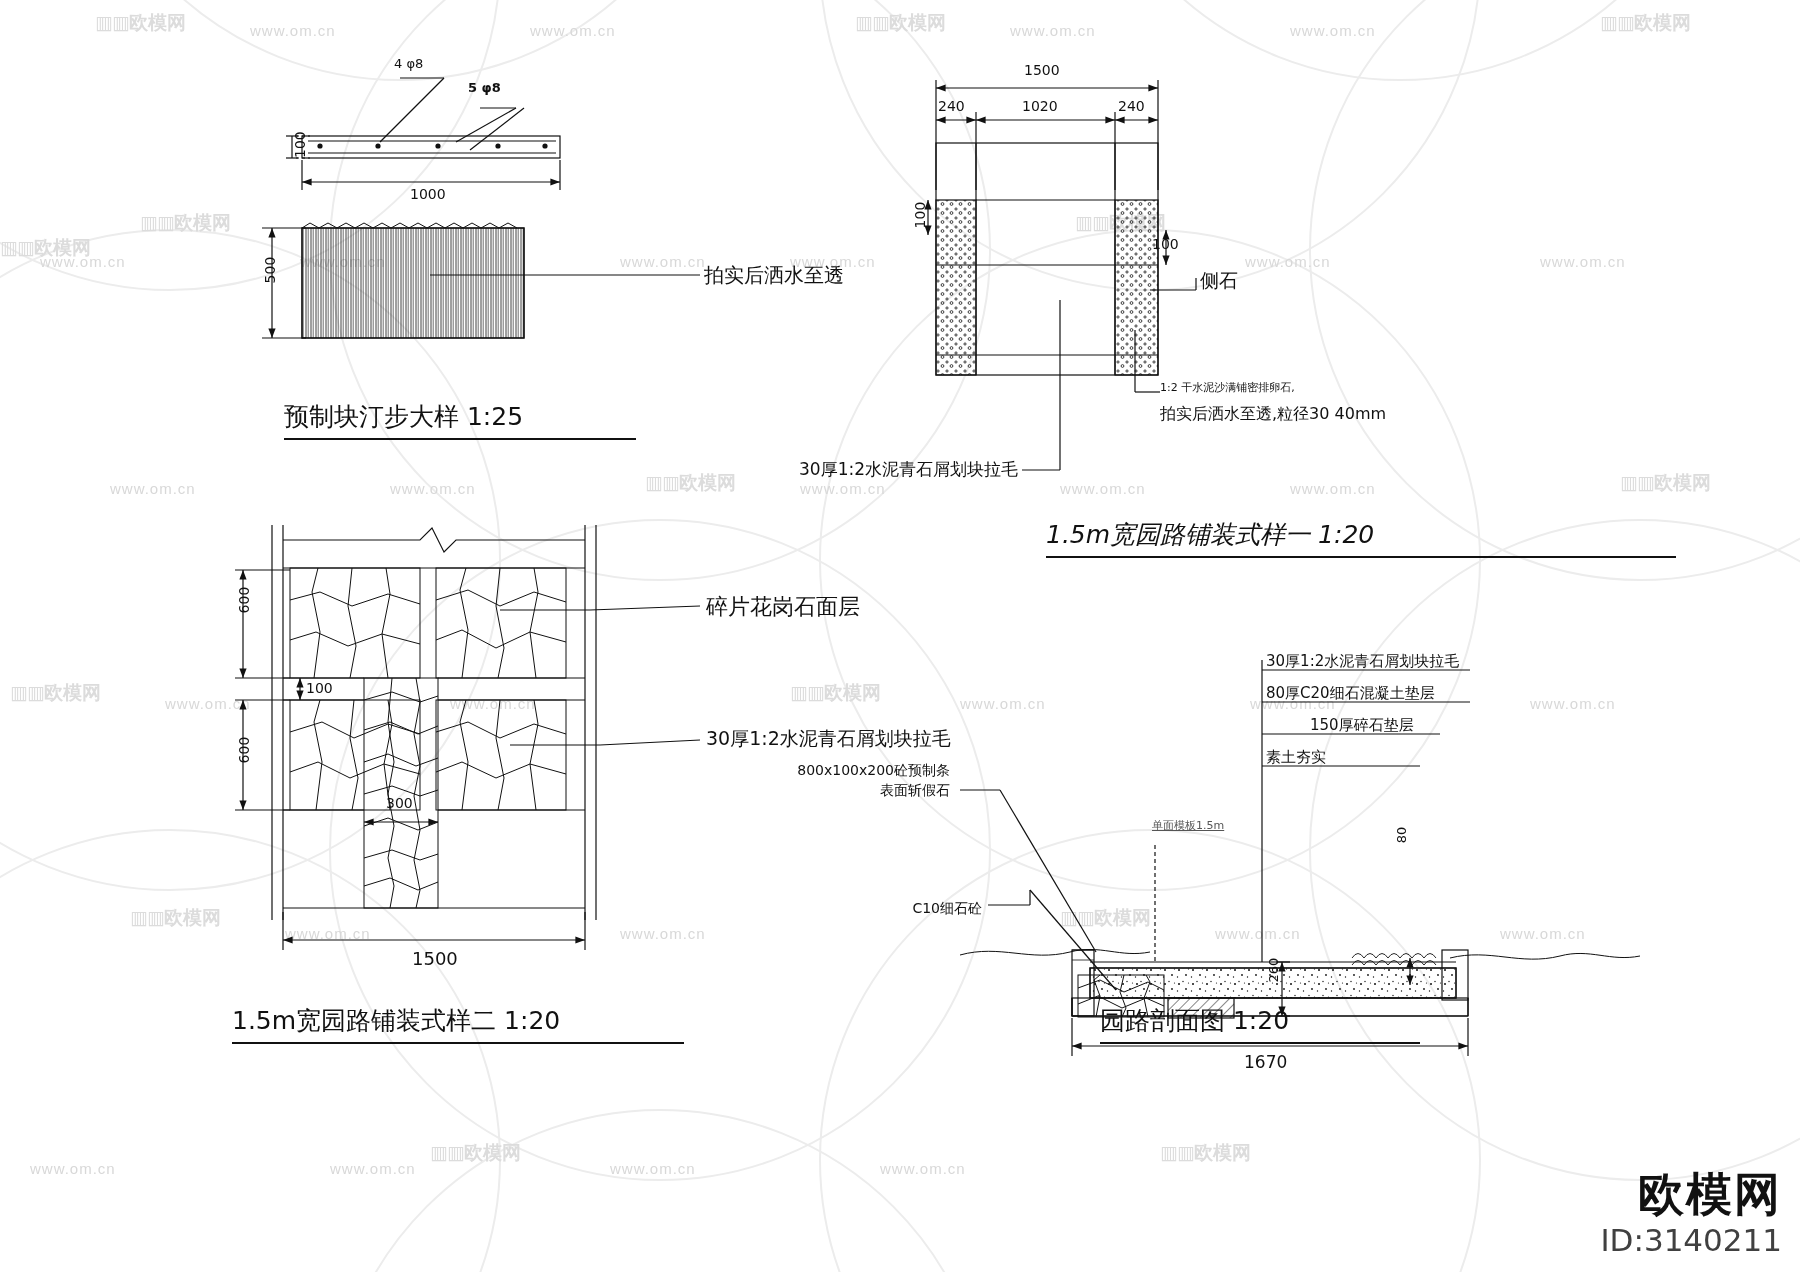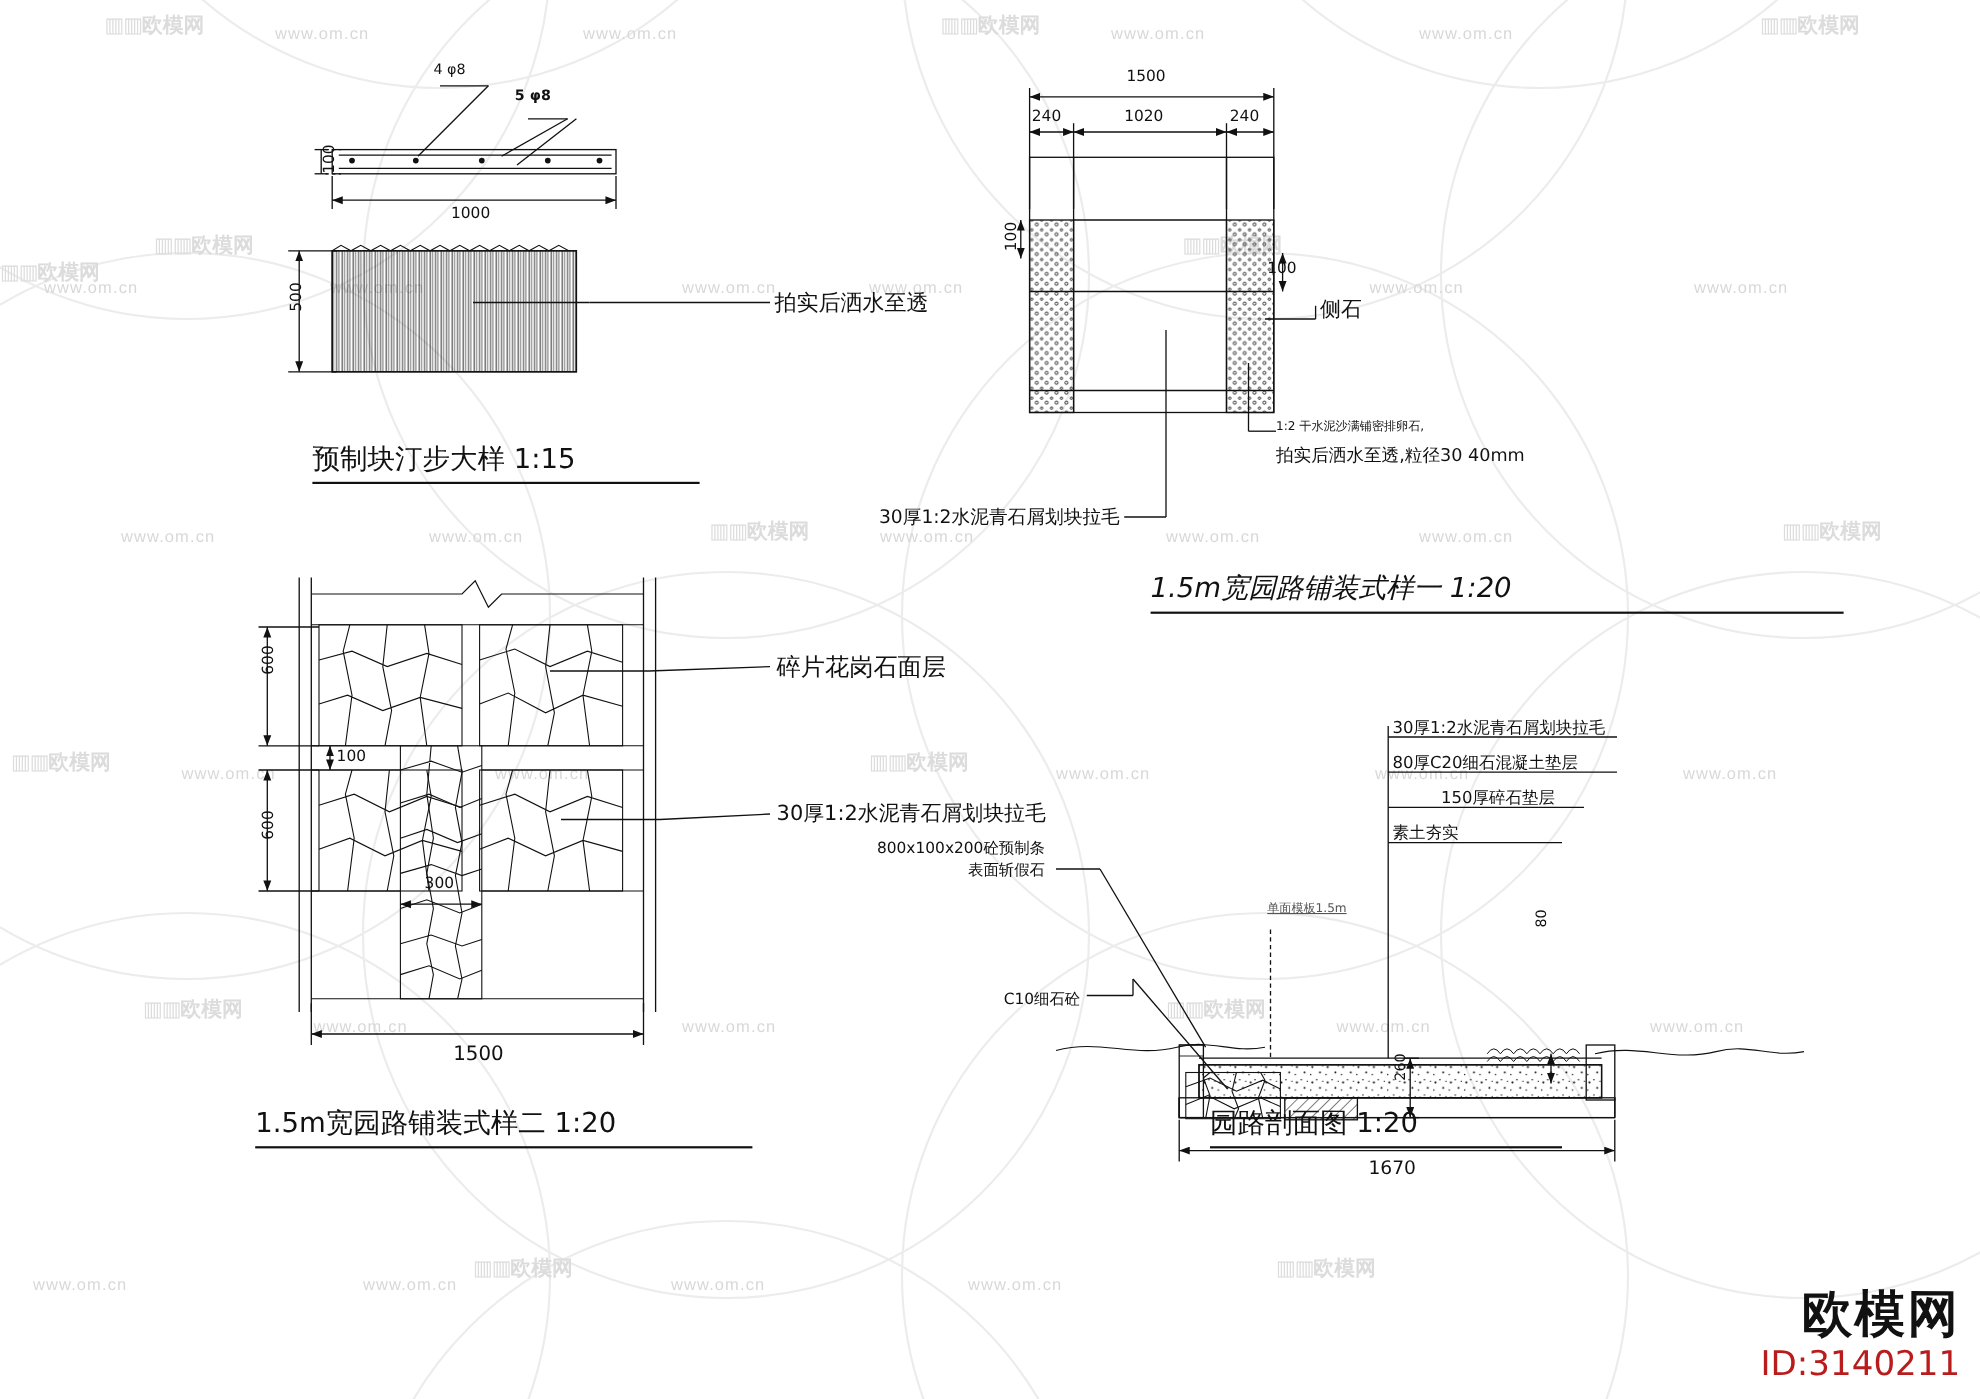--- a/index.html
+++ b/index.html
@@ -27,21 +27,21 @@
   .lbl.sm{font-size:13px;}
   .lbl.xs{font-size:11px;}
   .dim{position:absolute;font-size:14px;white-space:nowrap;color:#111;
        font-family:"DejaVu Sans", sans-serif;}
   .dim.vert{transform:rotate(-90deg);transform-origin:left top;}
 
   
   #badge{position:absolute;right:18px;bottom:14px;text-align:right;}
   #badge .logo{font-size:46px;font-weight:bold;color:#111;letter-spacing:2px;
                font-family:"DejaVu Sans", sans-serif;line-height:1.05;}
-  #badge .idline{font-size:31px;color:#b91c1c;font-family:"DejaVu Sans", sans-serif;margin-top:4px;text-align:right;}
+  #badge .idline{font-size:31px;color:#404040;font-family:"DejaVu Sans", sans-serif;margin-top:4px;text-align:right;}
 </style>
 </head>
 <body>
 
 <svg id="wm-circles" viewBox="0 0 1800 1272" xmlns="http://www.w3.org/2000/svg">
   <g fill="none" stroke="#ececec" stroke-width="2">
     <circle cx="170" cy="-40" r="330"></circle>
     <circle cx="170" cy="560" r="330"></circle>
     <circle cx="170" cy="1160" r="330"></circle>
     <circle cx="660" cy="250" r="330"></circle>
@@ -355,21 +355,21 @@
 </svg>
 
 <div>
 
   <div class="lbl sm" style="left:394px;top:56px;">4 φ8</div>
   <div class="lbl sm" style="left:468px;top:80px;font-weight:bold;">5 φ8</div>
   <div class="dim vert" style="left:292px;top:158px;width:22px;text-align:center;">100</div>
   <div class="dim" style="left:410px;top:186px;">1000</div>
   <div class="dim vert" style="left:262px;top:300px;width:60px;text-align:center;">500</div>
   <div class="lbl" style="left:704px;top:262px;font-size:20px;">拍实后洒水至透</div>
-  <div class="cap" style="left:284px;top:400px;">预制块汀步大样  1:15</div>
+  <div class="cap" style="left:284px;top:400px;">预制块汀步大样  1:25</div>
   <div class="cap-rule" style="left:284px;top:438px;width:352px;"></div>
 
   <div class="dim" style="left:1024px;top:62px;">1500</div>
   <div class="dim" style="left:938px;top:98px;">240</div>
   <div class="dim" style="left:1022px;top:98px;">1020</div>
   <div class="dim" style="left:1118px;top:98px;">240</div>
   <div class="dim vert" style="left:912px;top:232px;width:34px;text-align:center;">100</div>
   <div class="dim" style="left:1152px;top:236px;">100</div>
   <div class="lbl" style="left:1200px;top:268px;font-size:19px;">侧石</div>
   <div class="lbl" style="left:1160px;top:380px;font-size:11px;">1:2 干水泥沙满铺密排卵石,</div>

